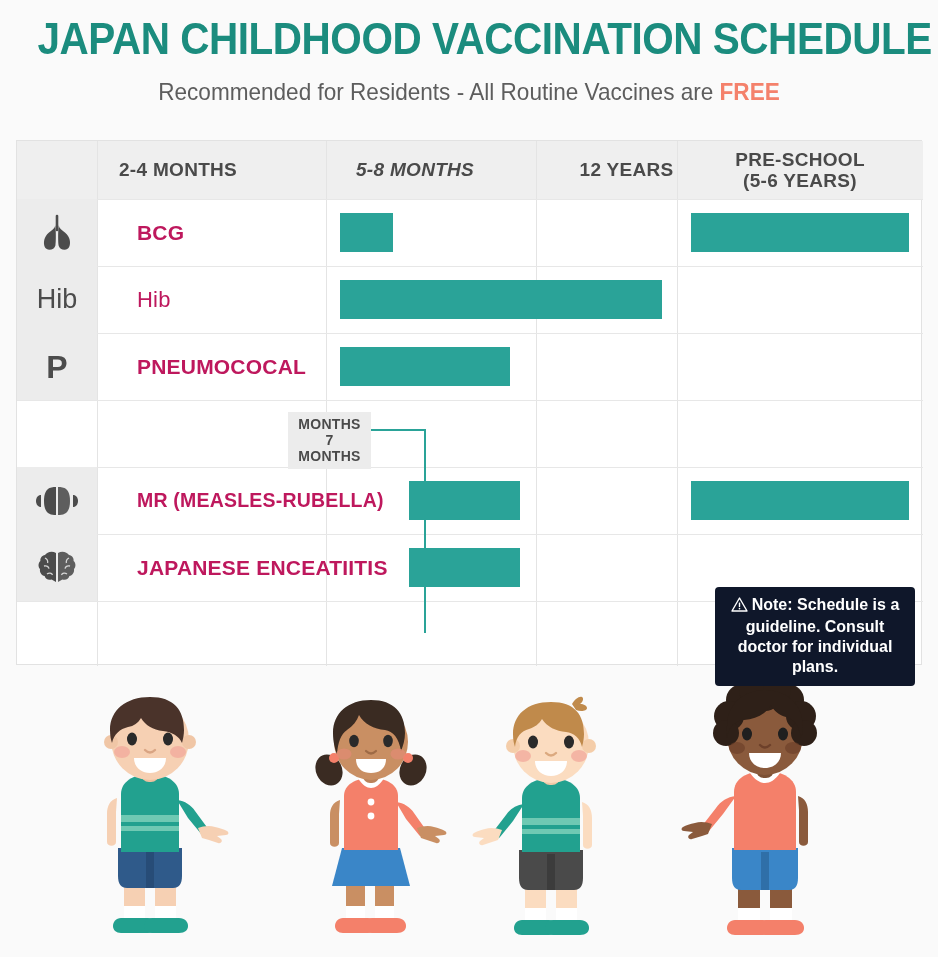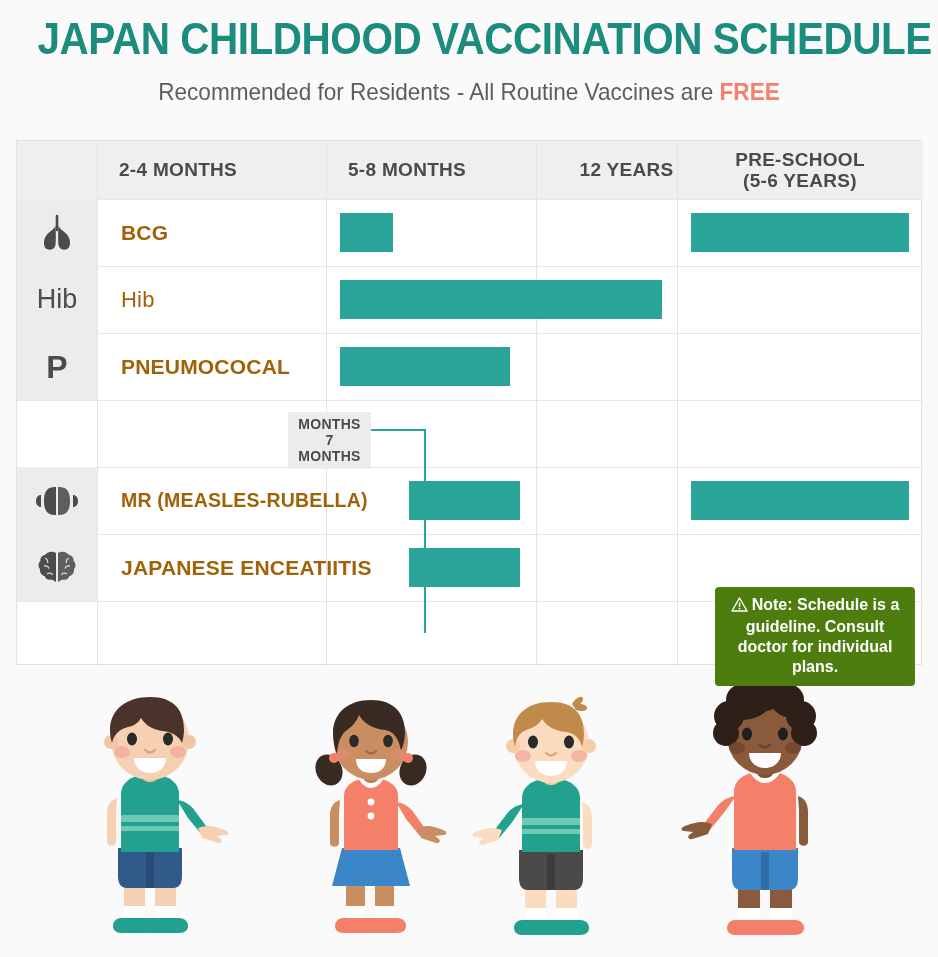--- a/index.html
+++ b/index.html
@@ -51,45 +51,45 @@
     display: flex; align-items: center; justify-content: center;
     font-family: "Liberation Sans Narrow", "Liberation Sans", sans-serif;
     font-weight: 700; font-size: 19px; color: #4a4a4a;
     letter-spacing: 0.3px;
     text-align: center; line-height: 1.12;
     transform-origin: center;
   }
   .th.left { justify-content: flex-start; padding-left: 22px; }
   .th-corner { left: 0; width: 80px; }
   .th-c0 { left: 80px; width: 229px; }
-  .th-c1 { left: 309px; width: 210px; }
+  .th-c1 { left: 317px; width: 210px; font-style: italic; }
   .th-c2 { left: 539px; width: 141px; }
   .th-c3 { left: 660px; width: 246px; }
 
   .vline { position: absolute; top: 0; width: 1px; height: 525px; background: #e4e4e4; }
   .hline { position: absolute; left: 0; width: 906px; height: 1px; background: #e7e7e7; }
 
   .row { position: absolute; left: 0; width: 906px; height: 67px; }
   .iconcell {
     position: absolute; left: 0; top: 0; width: 80px; height: 67px;
     background: #ececec;
     display: flex; align-items: center; justify-content: center;
   }
   .iconcell svg { display: block; }
   .iconcell .textglyph {
     font-family: "Liberation Sans", sans-serif;
     font-size: 27px; color: #4c4c4c; line-height: 1;
   }
   .iconcell .textglyph.bold { font-weight: 700; font-size: 32px; }
 
   .rowlabel {
-    position: absolute; left: 80px; top: 0; width: 229px; height: 67px;
+    position: absolute; left: 96px; top: 0; width: 229px; height: 67px;
     display: flex; align-items: center; padding-left: 24px;
     font-family: "Liberation Sans Narrow", "Liberation Sans", sans-serif;
-    font-weight: 700; font-size: 21px; color: #a16207;
+    font-weight: 700; font-size: 21px; color: #be185d;
     letter-spacing: 0.2px; white-space: nowrap;
   }
   .rowlabel.plain {
     font-family: "Liberation Sans", sans-serif; font-weight: 400; font-size: 22px;
   }
   .rowlabel.mixed { font-family: "Liberation Sans", sans-serif; font-weight: 700; font-size: 20px; }
   .rowlabel.small { font-size: 19.5px; }
 
   .bar { position: absolute; background: #2aa398; }
 
@@ -104,21 +104,21 @@
     line-height: 1.15; letter-spacing: 0.3px;
     z-index: 4;
   }
   .connector { position: absolute; background: #2aa398; z-index: 3; }
 
   .heart { position: absolute; color: #4c4c4c; }
 
   
   .notebox {
     position: absolute;
-    background: #4d7c0f;
+    background: #0f172a;
     border-radius: 4px;
     color: #ffffff;
     font-family: "Liberation Sans Narrow", "Liberation Sans", sans-serif;
     font-weight: 700; font-size: 16px; line-height: 1.25;
     text-align: center;
     padding: 8px 10px 9px 10px;
     z-index: 5;
   }
   .notebox .warn { display: inline-block; vertical-align: -2px; margin-right: 4px; }
 

